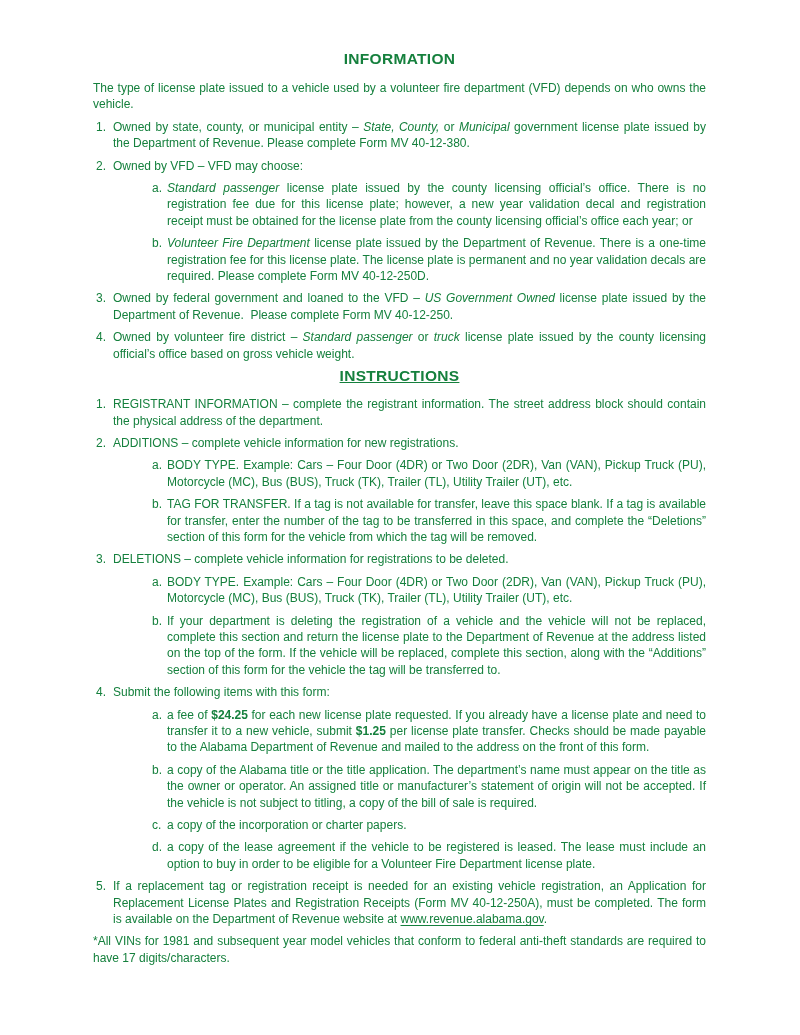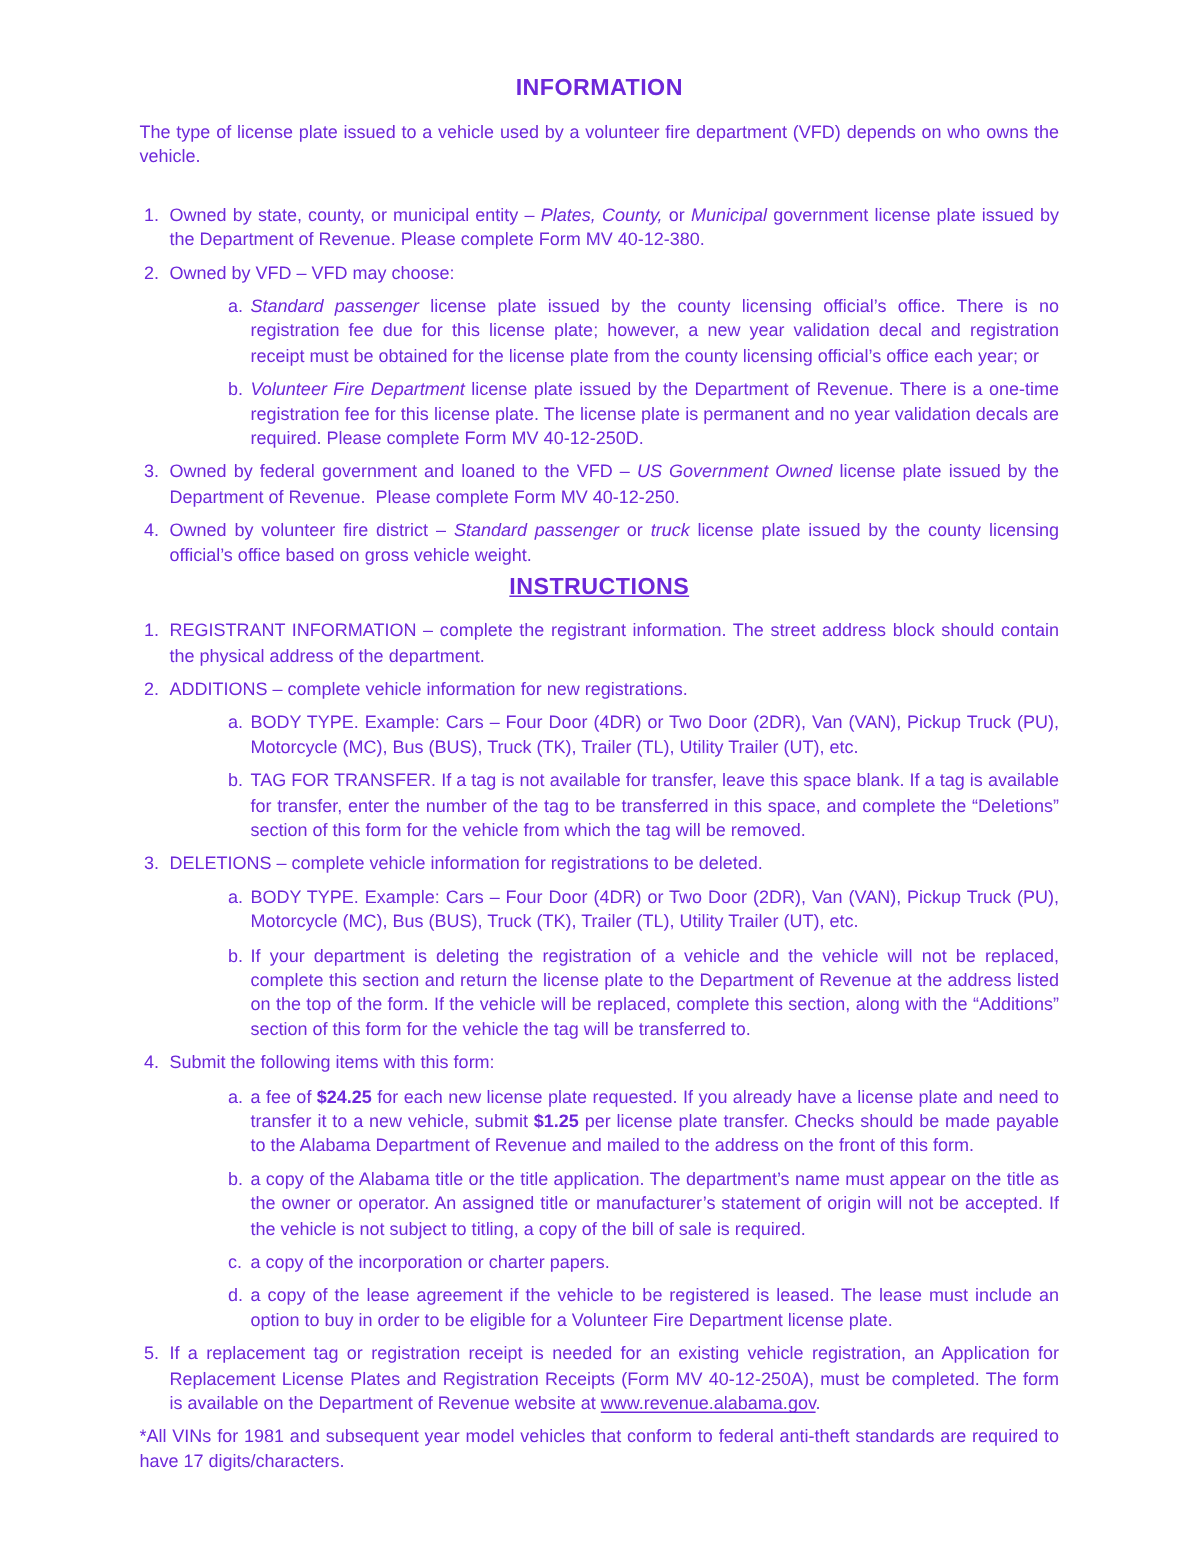--- a/index.html
+++ b/index.html
@@ -2,42 +2,42 @@
 <html><head>
 <meta charset="utf-8">
 <style>
   * { margin: 0; padding: 0; box-sizing: border-box; }
   html, body { background: #ffffff; }
   .page {
     position: relative;
     width: 800px;
     height: 1035px;
     background: #ffffff;
-    color: #6d28d9;
+    color: #15803d;
     font-family: "Liberation Sans", "DejaVu Sans", sans-serif;
     font-size: 12px;
     line-height: 16.4px;
     padding: 51px 94px 0 93px;
     overflow: hidden;
   }
   .doc-heading {
     font-size: 15.5px;
     line-height: 16px;
     font-weight: bold;
     text-align: center;
     letter-spacing: 0.3px;
     margin: 0 0 13px 0;
   }
   .doc-heading.second {
     margin: 4px 0 12px 0;
     text-decoration: underline;
   }
   .para {
     text-align: justify;
-    margin-bottom: 22px;
+    margin-bottom: 6px;
   }
   .item {
     display: flex;
     margin-bottom: 6px;
   }
   .item > .marker {
     flex: none;
     width: 20px;
     padding-left: 3px;
   }
@@ -63,21 +63,21 @@
 <body>
 
 <div class="page">
 
   <section>
     <h1 class="doc-heading">INFORMATION</h1>
     <p class="para">The type of license plate issued to a vehicle used by a volunteer fire department (VFD) depends on who owns the vehicle.</p>
     <div class="items">
         <div class="item">
           <div class="marker">1.</div>
-          <div class="body"><span>Owned by state, county, or municipal entity – </span><span class="it">Plates, County,</span><span> or </span><span class="it">Municipal</span><span> government license plate issued by the Department of Revenue. Please complete Form MV 40-12-380.</span></div>
+          <div class="body"><span>Owned by state, county, or municipal entity – </span><span class="it">State, County,</span><span> or </span><span class="it">Municipal</span><span> government license plate issued by the Department of Revenue. Please complete Form MV 40-12-380.</span></div>
         </div>
         <div class="item">
           <div class="marker">2.</div>
           <div class="body"><span>Owned by VFD – VFD may choose:</span></div>
         </div>
         <div class="item sub">
           <div class="marker">a.</div>
           <div class="body"><span class="it">Standard passenger</span><span> license plate issued by the county licensing official’s office. There is no registration fee due for this license plate; however, a new year validation decal and registration receipt must be obtained for the license plate from the county licensing official’s office each year; or</span></div>
         </div>
         <div class="item sub">

